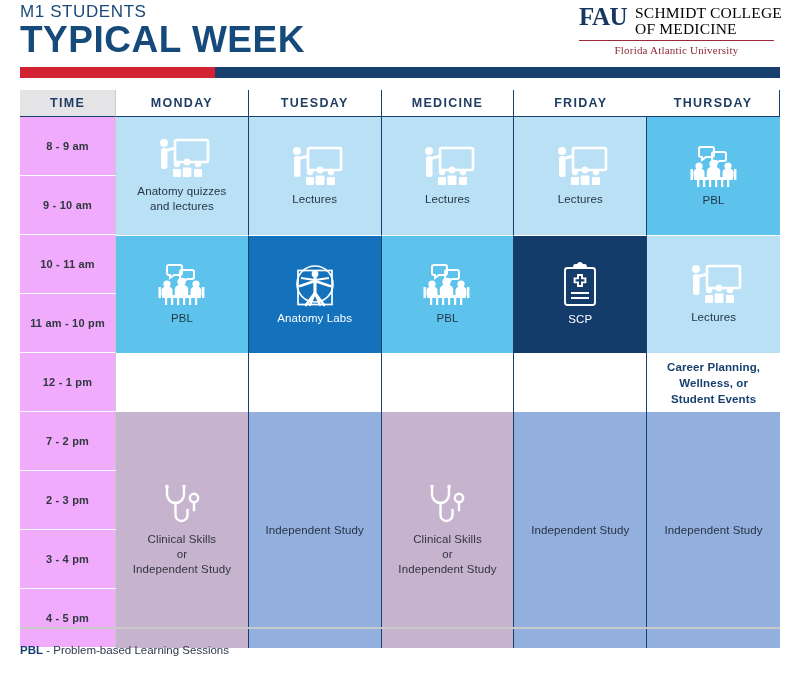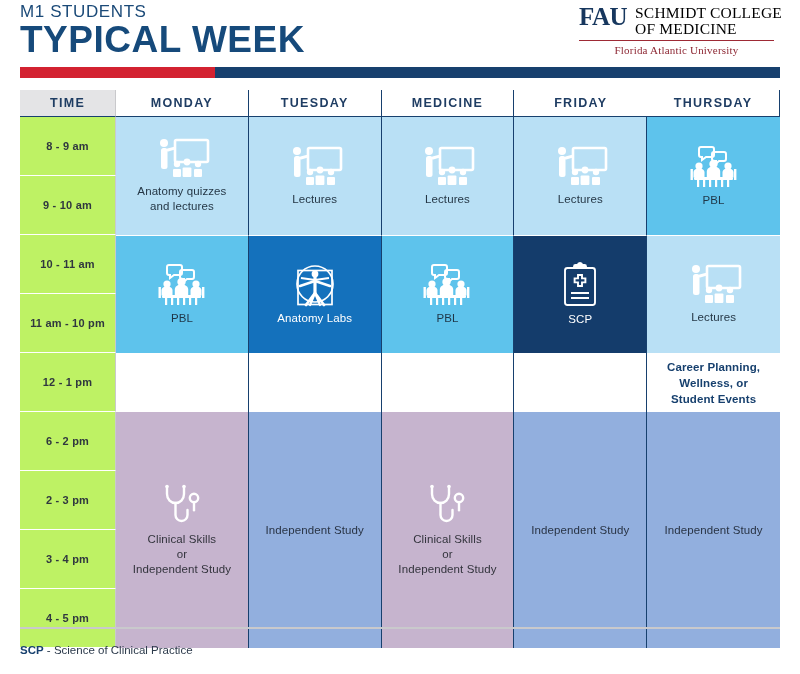--- a/index.html
+++ b/index.html
@@ -115,21 +115,21 @@
   }
   .colhead.time {
     background: #e4e4e6;
     border-right: 1.5px solid #c9c9cc;
   }
   .colhead.last { border-right: none; }
 
   .timecell {
     display: flex; align-items: center; justify-content: center;
     font-size: 11px; font-weight: 700; color: #30373f;
-    background: #bef264;
+    background: #f0abfc;
     border-bottom: 1.5px solid #ffffff;
     border-right: 1.5px solid #c9c9cc;
     letter-spacing: 0.2px;
   }
 
   
   .block {
     position: relative;
     display: flex;
     flex-direction: column;
@@ -217,21 +217,21 @@
   <div class="colhead">TUESDAY</div>
   <div class="colhead">MEDICINE</div>
   <div class="colhead last">FRIDAY</div>
   <div class="colhead">THURSDAY</div>
 
   <div class="timecell" style="grid-column:1;grid-row:2">8 - 9 am</div>
   <div class="timecell" style="grid-column:1;grid-row:3">9 - 10 am</div>
   <div class="timecell" style="grid-column:1;grid-row:4">10 - 11 am</div>
   <div class="timecell" style="grid-column:1;grid-row:5">11 am - 10 pm</div>
   <div class="timecell" style="grid-column:1;grid-row:6">12 - 1 pm</div>
-  <div class="timecell" style="grid-column:1;grid-row:7">6 - 2 pm</div>
+  <div class="timecell" style="grid-column:1;grid-row:7">7 - 2 pm</div>
   <div class="timecell" style="grid-column:1;grid-row:8">2  - 3 pm</div>
   <div class="timecell" style="grid-column:1;grid-row:9">3 - 4 pm</div>
   <div class="timecell" style="grid-column:1;grid-row:10">4 - 5 pm</div>
 
   <div class="block c-lightblue" style="grid-column:2;grid-row:2/span 2">
     <span class="icon">
       <svg width="58" height="42" viewBox="0 0 58 42">
           <g fill="#ffffff">
         <rect x="22" y="2" width="33" height="22" rx="1.5" fill="none" stroke="#ffffff" stroke-width="2.6"></rect>
         <circle cx="11" cy="5" r="4"></circle>
@@ -512,15 +512,15 @@
   <div class="block c-periwinkle last" style="grid-column:6;grid-row:7/span 4">
     <span class="label">Independent Study</span>
   </div>
 
 </div>
 
 <div class="grid-bottomline"></div>
 
 <div class="footer">
   <div>
-    <b>SCP</b><span> - Science of Clinical Practice</span>
+    <b>PBL</b><span> - Problem-based Learning Sessions</span>
   </div>
 </div>
 
 </body></html>

